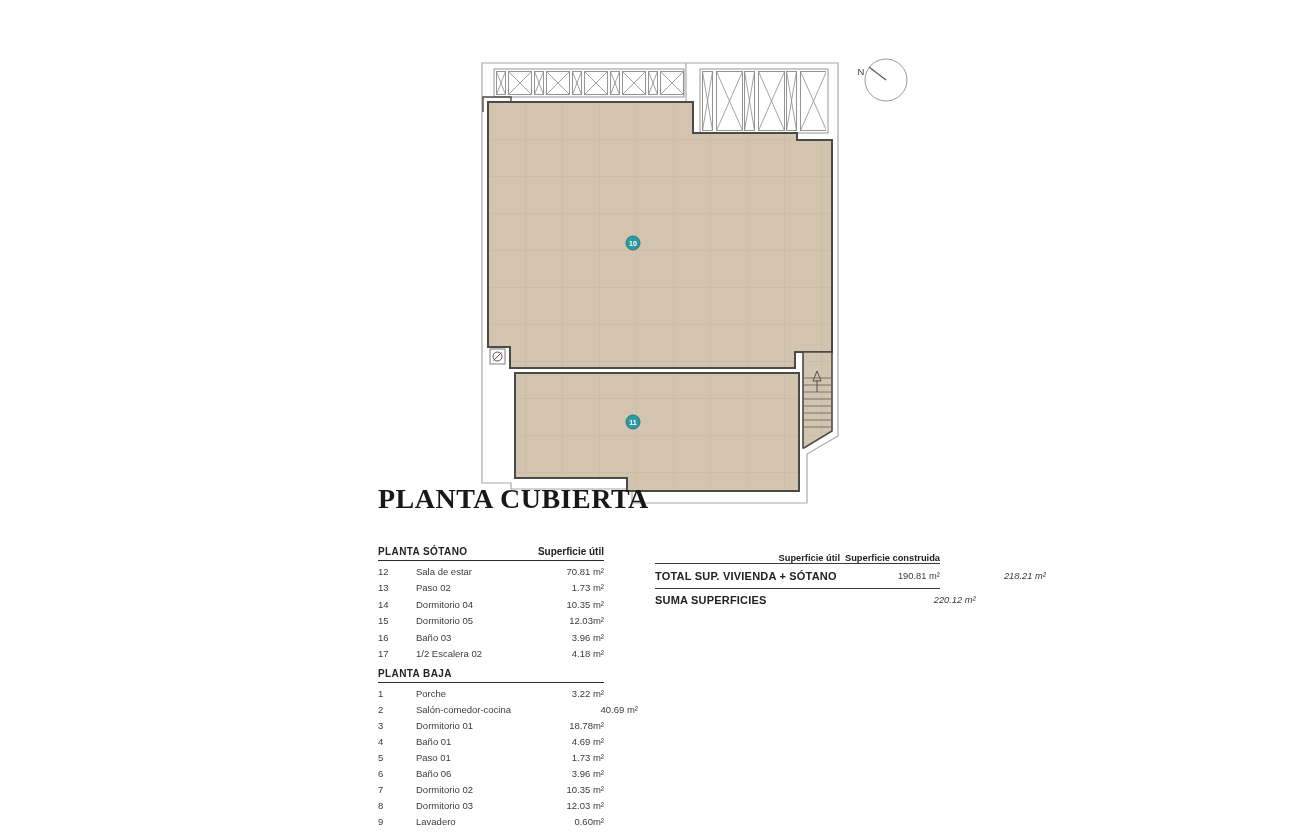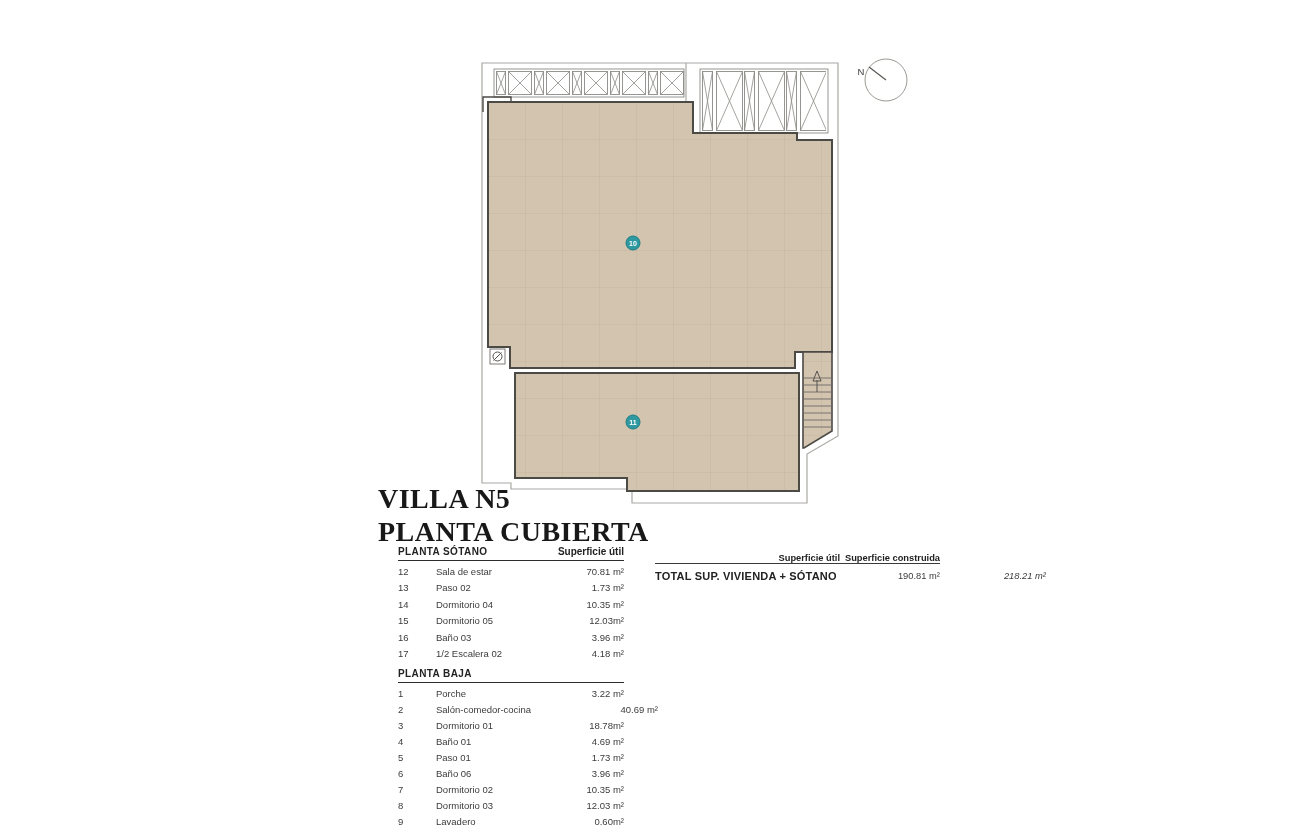--- a/index.html
+++ b/index.html
@@ -9,21 +9,21 @@
   
   .plan-wrap{position:absolute;left:460px;top:40px;width:480px;height:470px;}
 
   
   .title{position:absolute;left:378px;top:482px;
          font-family:"Liberation Serif","DejaVu Serif",serif;
          font-weight:bold;font-size:28px;line-height:33px;color:#181818;
          letter-spacing:.5px;}
 
   
-  .left-table{position:absolute;left:398px;top:546px;width:226px;font-size:9.5px;}
+  .left-table{position:absolute;left:378px;top:546px;width:226px;font-size:9.5px;}
   .lt-head{display:flex;justify-content:space-between;align-items:flex-end;
            border-bottom:1.6px solid #2c2c2c;padding-bottom:3px;margin-bottom:2px;
            font-weight:bold;color:#222;}
   .lt-head-label{font-size:10px;letter-spacing:.4px;}
   .lt-head-right{font-size:10px;}
   .lt-row{display:flex;align-items:center;height:16.5px;}
   .lt-row.sec2{height:16px;}
   .lt-num{width:26px;flex:none;}
   .lt-name{flex:1;margin-left:12px;}
   .lt-val{flex:none;text-align:left;white-space:nowrap;}
@@ -112,21 +112,20 @@
     <text x="633" y="245.6" font-size="7" font-weight="bold" fill="#ffffff" text-anchor="middle" font-family="Liberation Sans, sans-serif">10</text>
   </g>
   <g>
     <circle cx="633" cy="422" r="7" fill="#2e99a0" stroke="#1f7e86" stroke-width="1"></circle>
     <text x="633" y="424.6" font-size="7" font-weight="bold" fill="#ffffff" text-anchor="middle" font-family="Liberation Sans, sans-serif">11</text>
   </g>
 </svg>
 </div>
 
 <div class="title">
-  <div>VILLA N5</div>
   <div>PLANTA CUBIERTA</div>
 </div>
 
 <div class="left-table">
     <div class="lt-head">
       <span class="lt-head-label">PLANTA SÓTANO</span>
       <span class="lt-head-right">Superficie útil</span>
     </div>
     <div class="lt-row">
       <span class="lt-num">12</span>
@@ -215,14 +214,19 @@
     <span class="sum-label"></span>
     <span class="sum-c1">Superficie útil</span>
     <span class="sum-c2">Superficie construida</span>
   </div>
   <div id="sum-rows">
       <div class="sum-row first">
         <span class="sum-label">TOTAL SUP. VIVIENDA + SÓTANO</span>
         <span class="sum-c1">190.81  m²</span>
         <span class="sum-c2">218.21 m²</span>
       </div>
+      <div class="sum-row">
+        <span class="sum-label">SUMA SUPERFICIES</span>
+        <span class="sum-c1"></span>
+        <span class="sum-c2">220.12 m²</span>
+      </div>
     </div>
 </div>
 
 </body></html>

